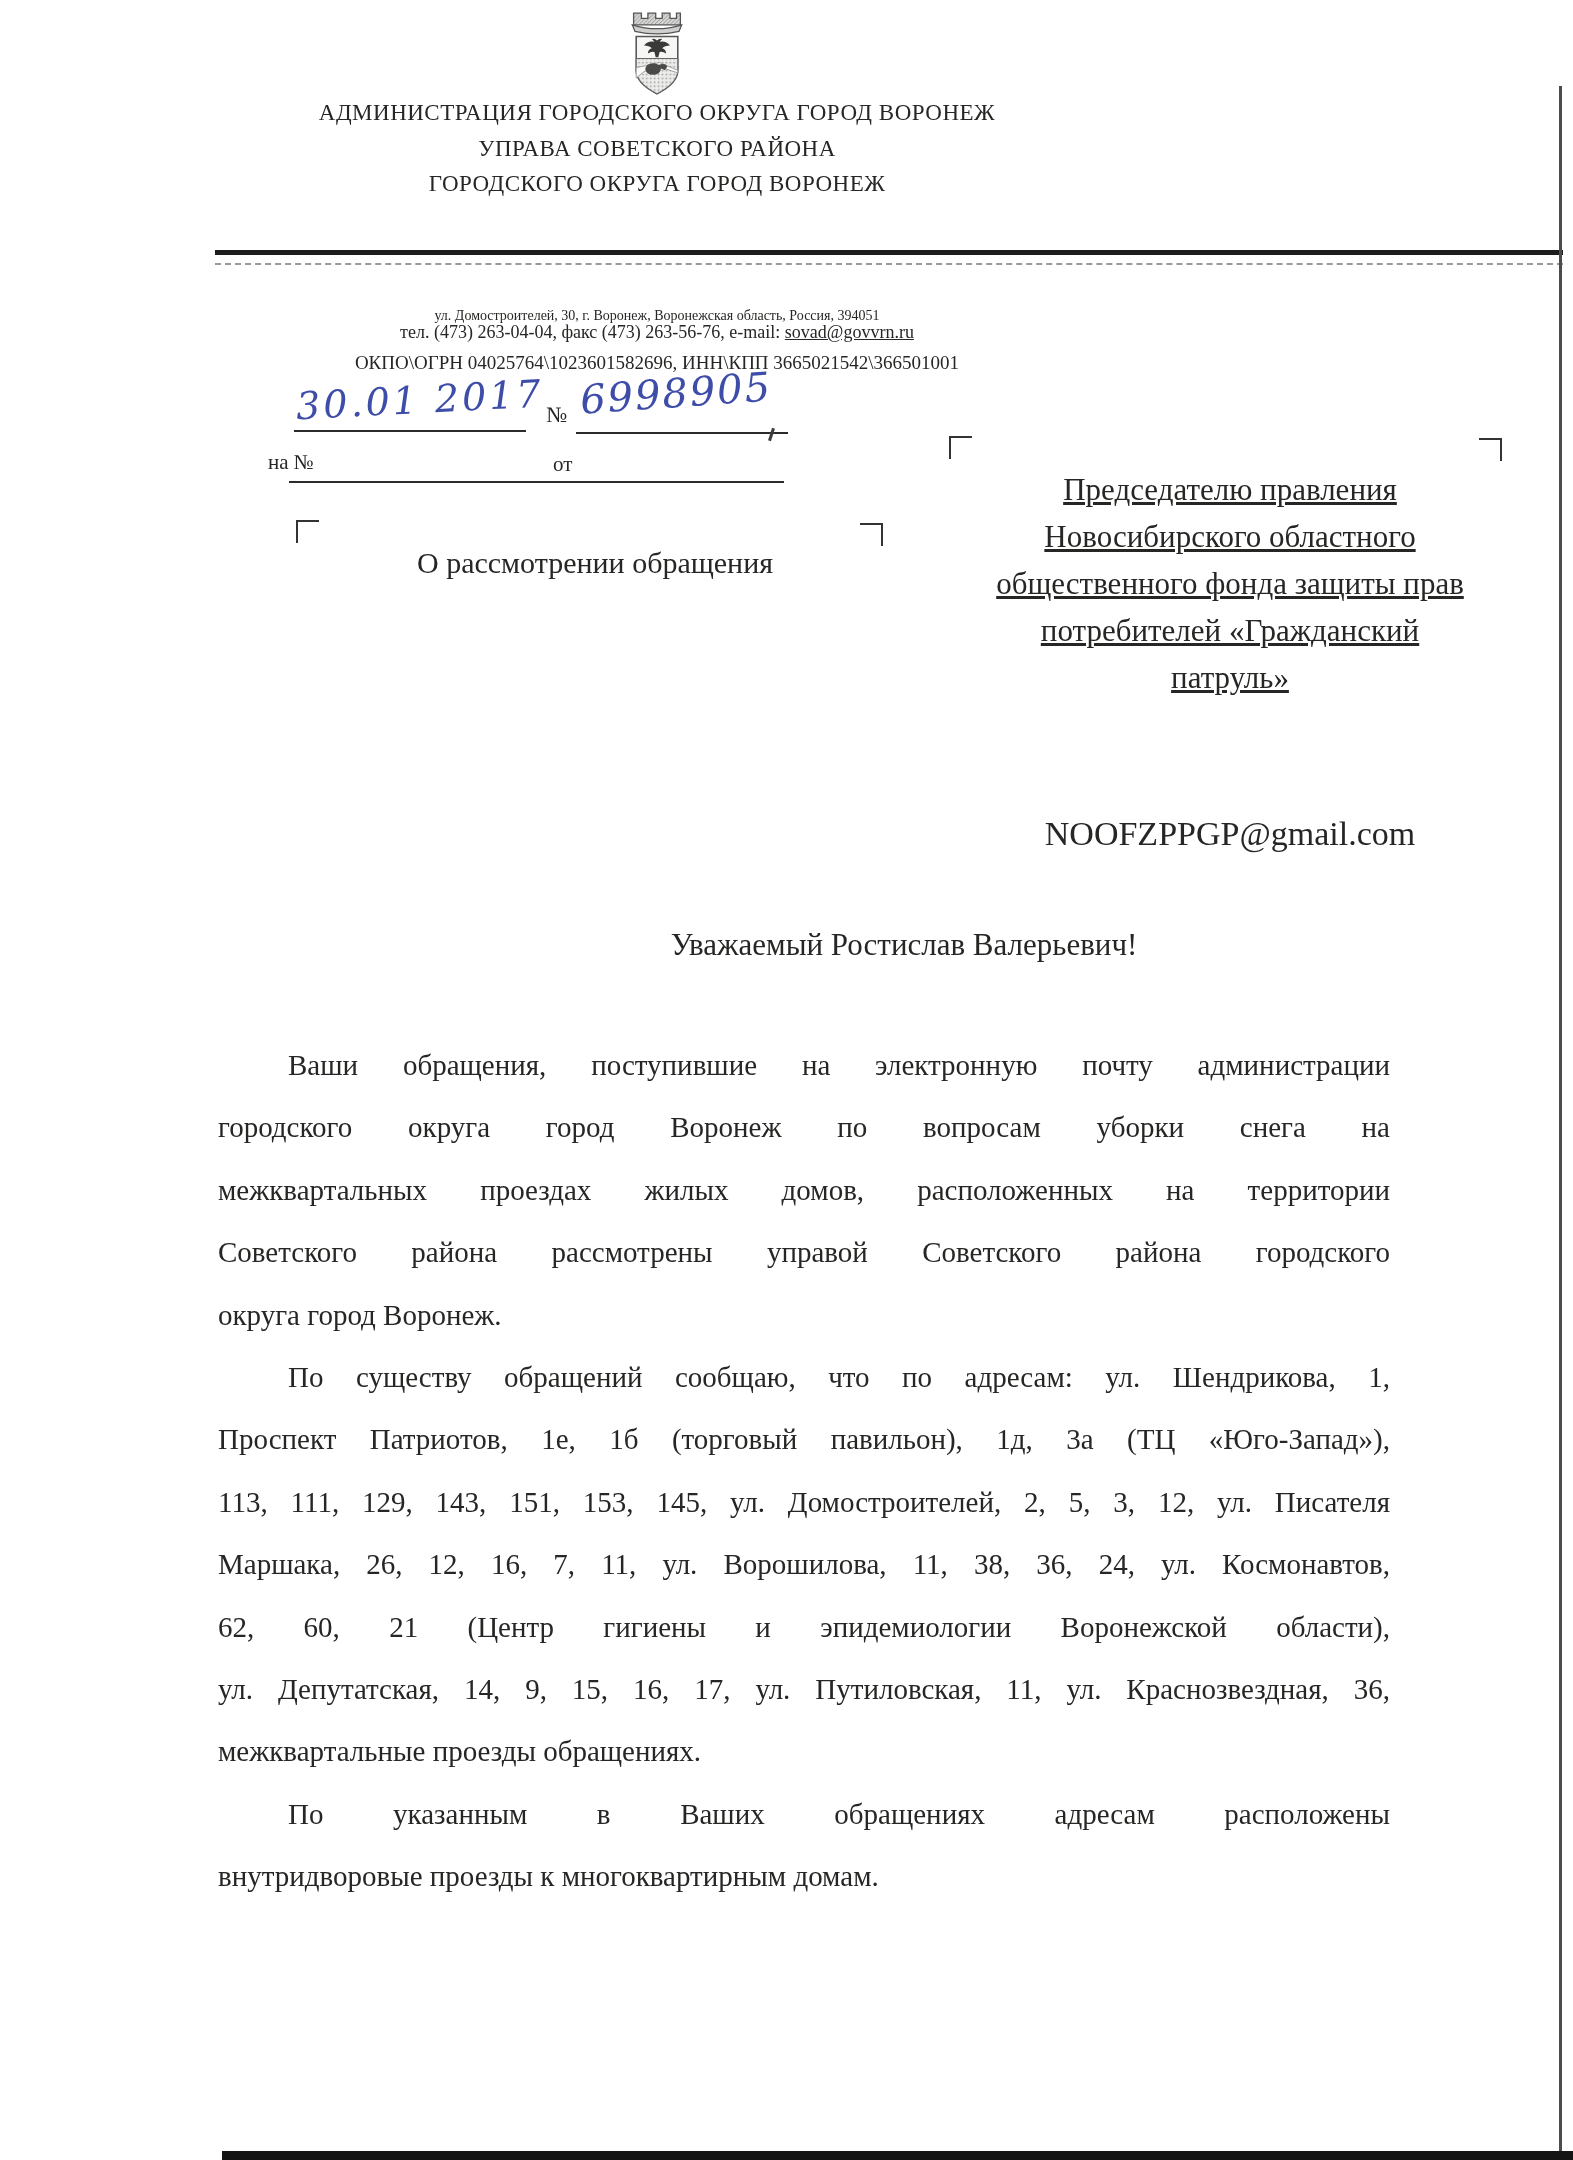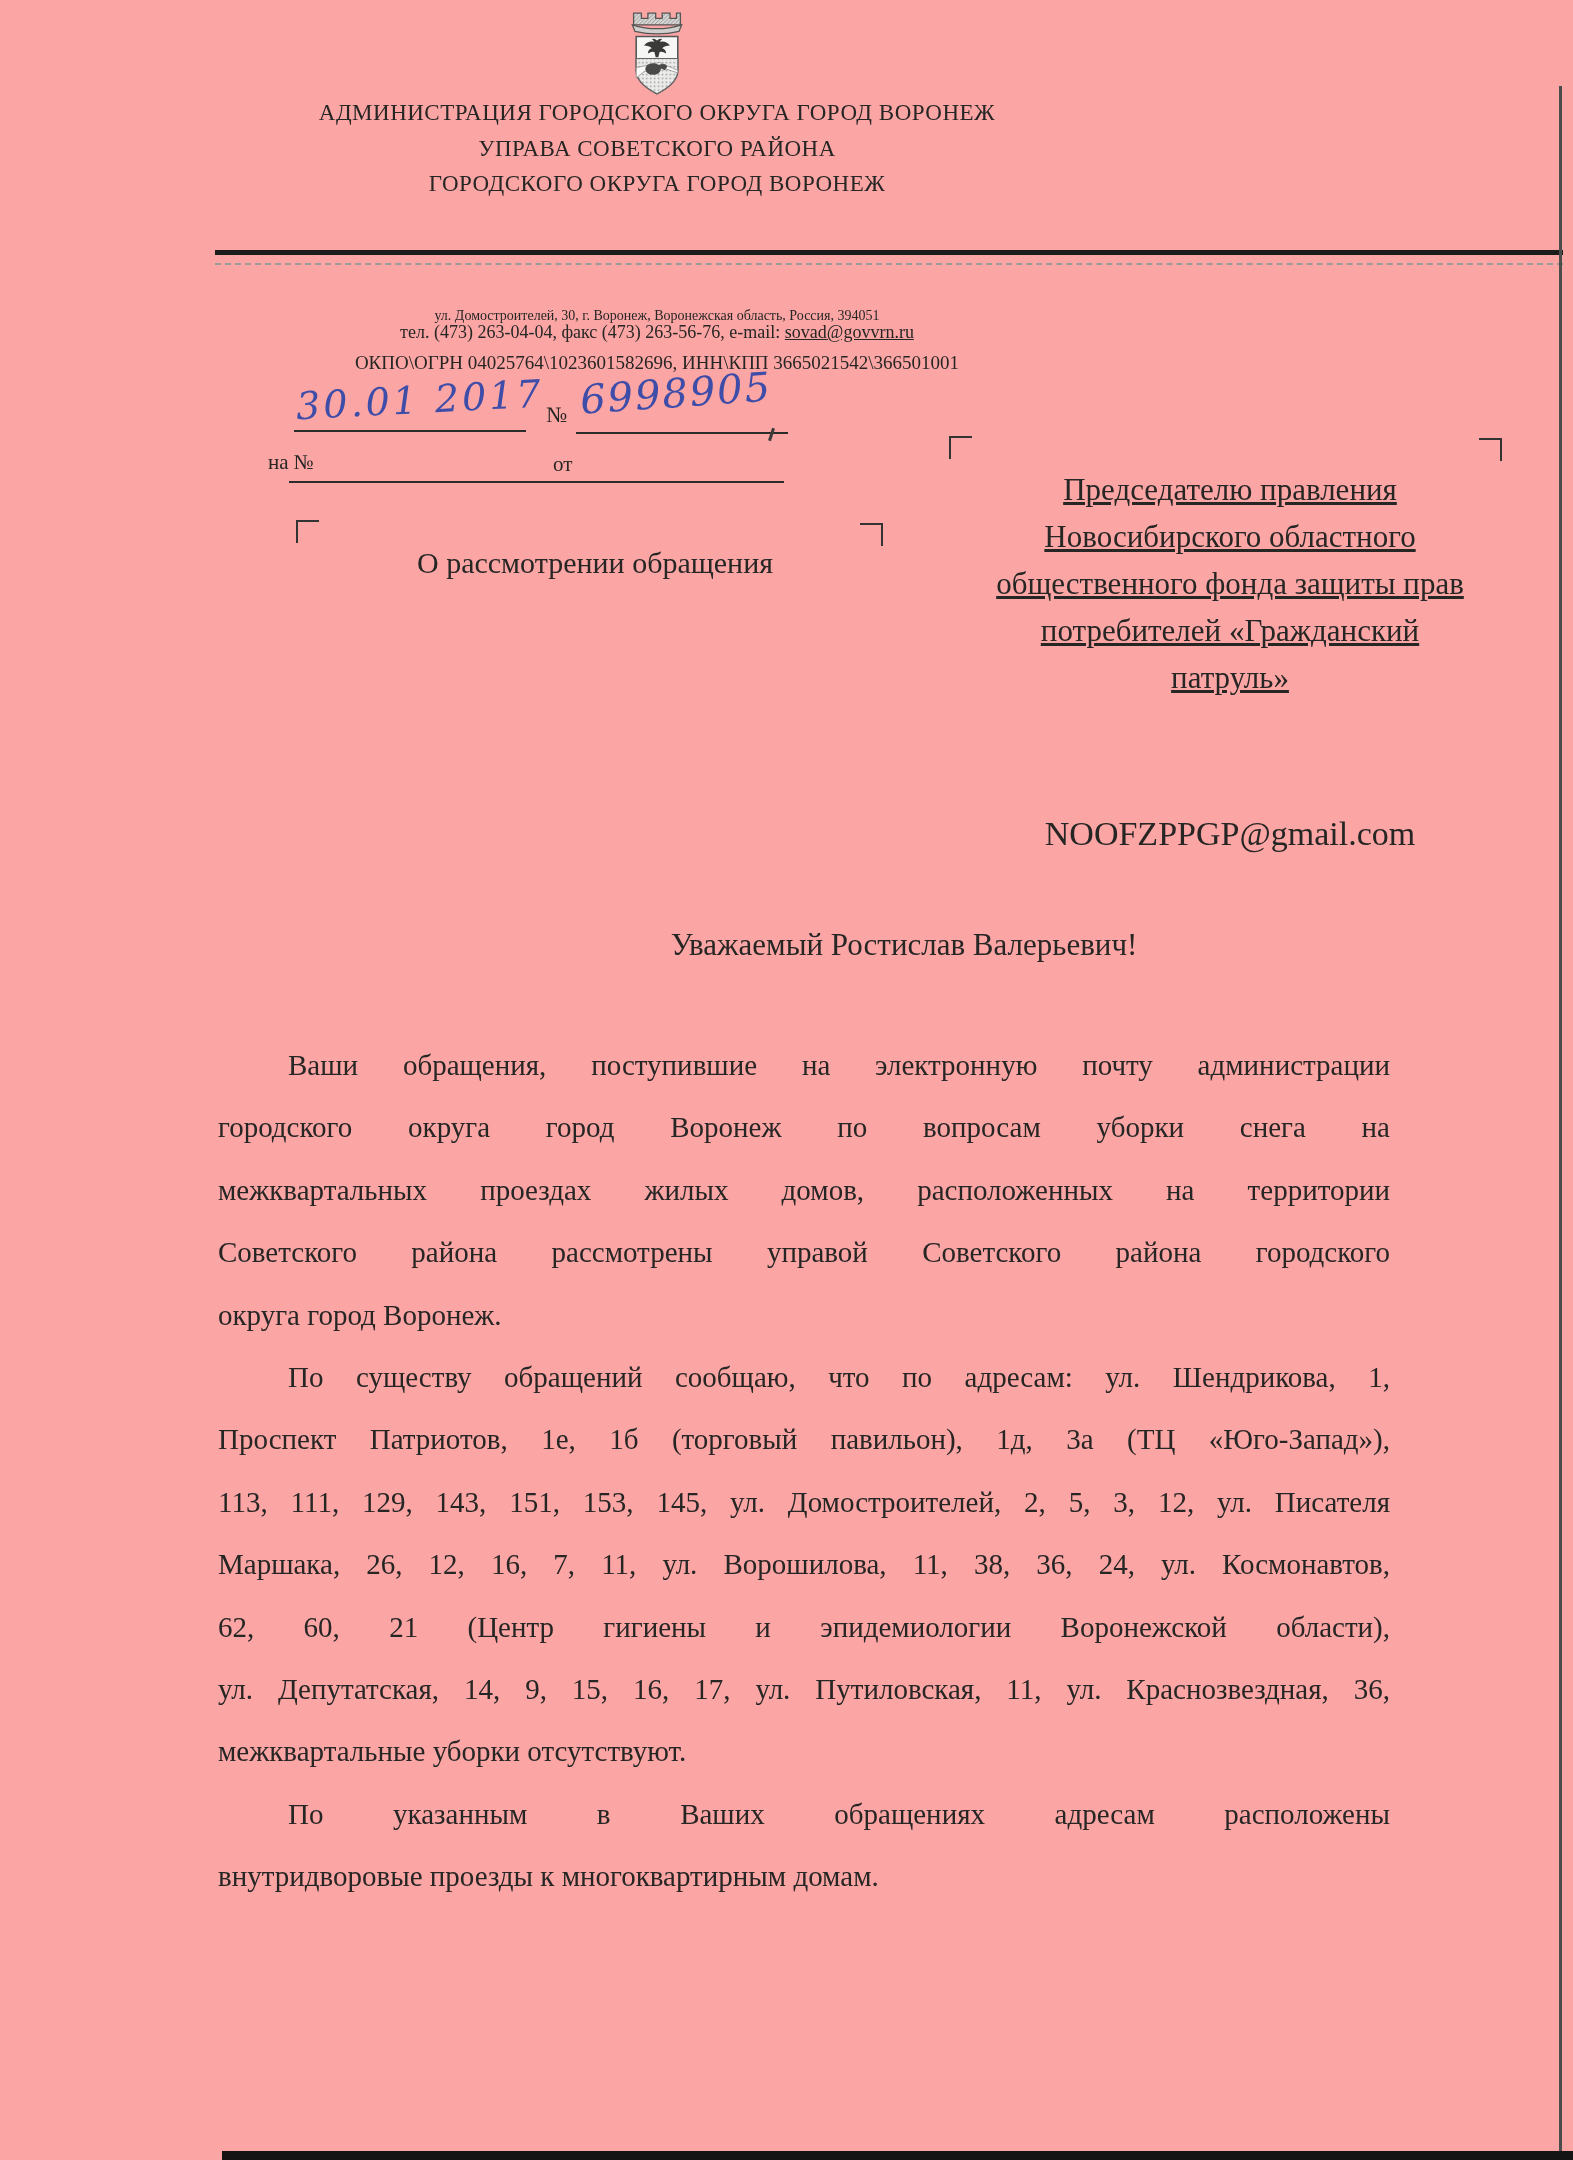--- a/index.html
+++ b/index.html
@@ -1,20 +1,20 @@
 <!DOCTYPE html>
 <html><head>
 <meta charset="utf-8">
 <style>
   html,body{margin:0;padding:0;background:#e8e8e8;}
   .page{
     position:relative;
     width:1573px;height:2160px;
     margin:0 auto;
-    background:#fca5a5;
+    background:#ffffff;
     font-family:"Liberation Serif", serif;
     color:#262624;
     overflow:hidden;
   }
   
   .letterhead{position:absolute;left:0;top:0;width:1314px;text-align:center;}
   .coat{position:absolute;left:657px;top:10px;transform:translateX(-50%);}
   .org1{position:absolute;top:100px;width:100%;font-size:23px;letter-spacing:.5px;}
   .org2{position:absolute;top:136px;width:100%;font-size:23px;letter-spacing:.5px;}
   .org3{position:absolute;top:171px;width:100%;font-size:23px;letter-spacing:.5px;}
@@ -141,20 +141,20 @@
       <div class="bline pjust">городского округа город Воронеж по вопросам уборки снега на</div>
       <div class="bline pjust">межквартальных проездах жилых домов, расположенных на территории</div>
       <div class="bline pjust">Советского района рассмотрены управой Советского района городского</div>
       <div class="bline plast">округа город Воронеж.</div>
       <div class="bline indent pjust">По существу обращений сообщаю, что по адресам: ул. Шендрикова, 1,</div>
       <div class="bline pjust">Проспект Патриотов, 1е, 1б (торговый павильон), 1д, 3а (ТЦ «Юго-Запад»),</div>
       <div class="bline pjust">113, 111, 129, 143, 151, 153, 145, ул. Домостроителей, 2, 5, 3, 12, ул. Писателя</div>
       <div class="bline pjust">Маршака, 26, 12, 16, 7, 11, ул. Ворошилова, 11, 38, 36, 24, ул. Космонавтов,</div>
       <div class="bline pjust">62, 60, 21 (Центр гигиены и эпидемиологии Воронежской области),</div>
       <div class="bline pjust">ул. Депутатская, 14, 9, 15, 16, 17, ул. Путиловская, 11, ул. Краснозвездная, 36,</div>
-      <div class="bline plast">межквартальные уборки отсутствуют.</div>
+      <div class="bline plast">межквартальные проезды обращениях.</div>
       <div class="bline indent pjust">По указанным в Ваших обращениях адресам расположены</div>
       <div class="bline plast">внутридворовые проезды к многоквартирным домам.</div>
     </div>
 
   <div class="edge-right"></div>
   <div class="edge-bottom"></div>
 </div>
 
 </body></html>

